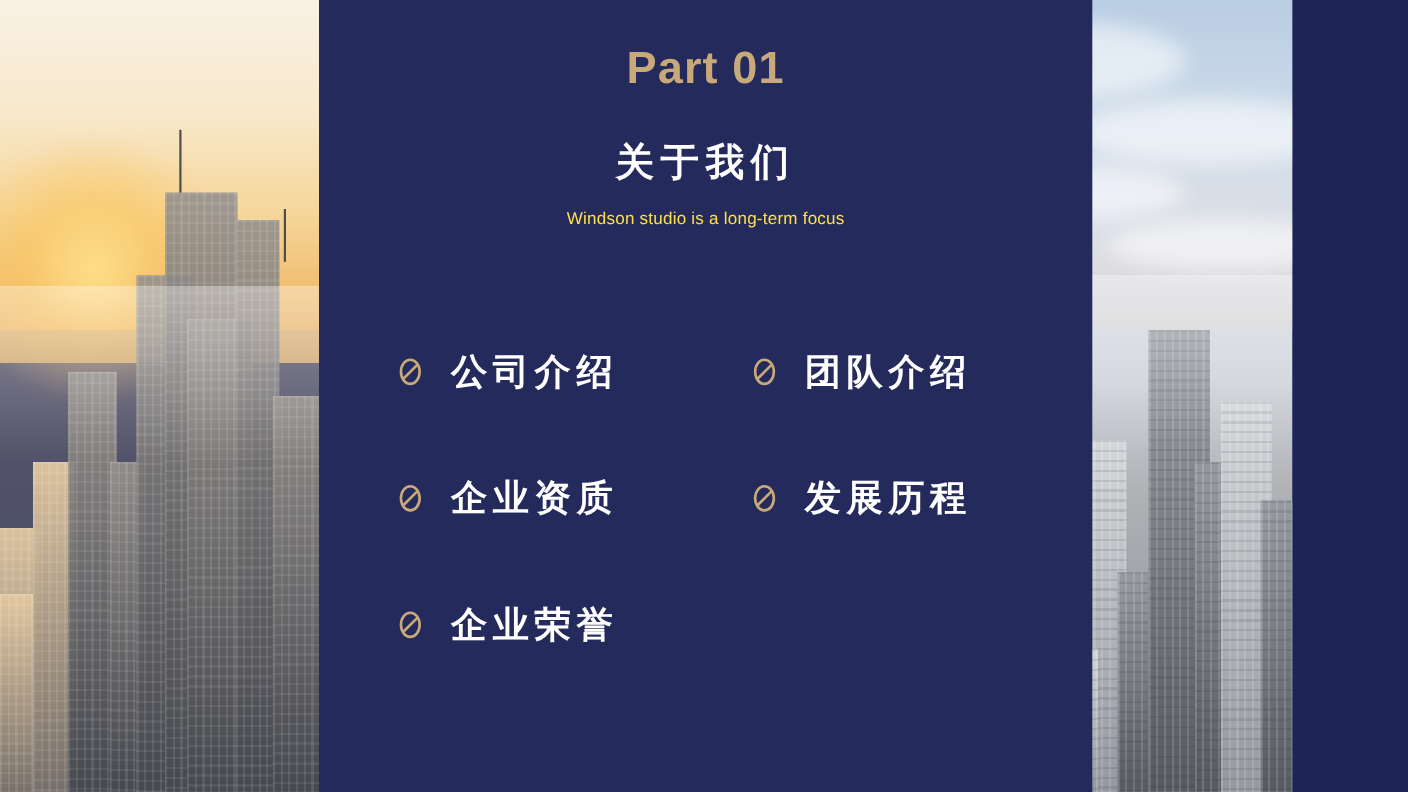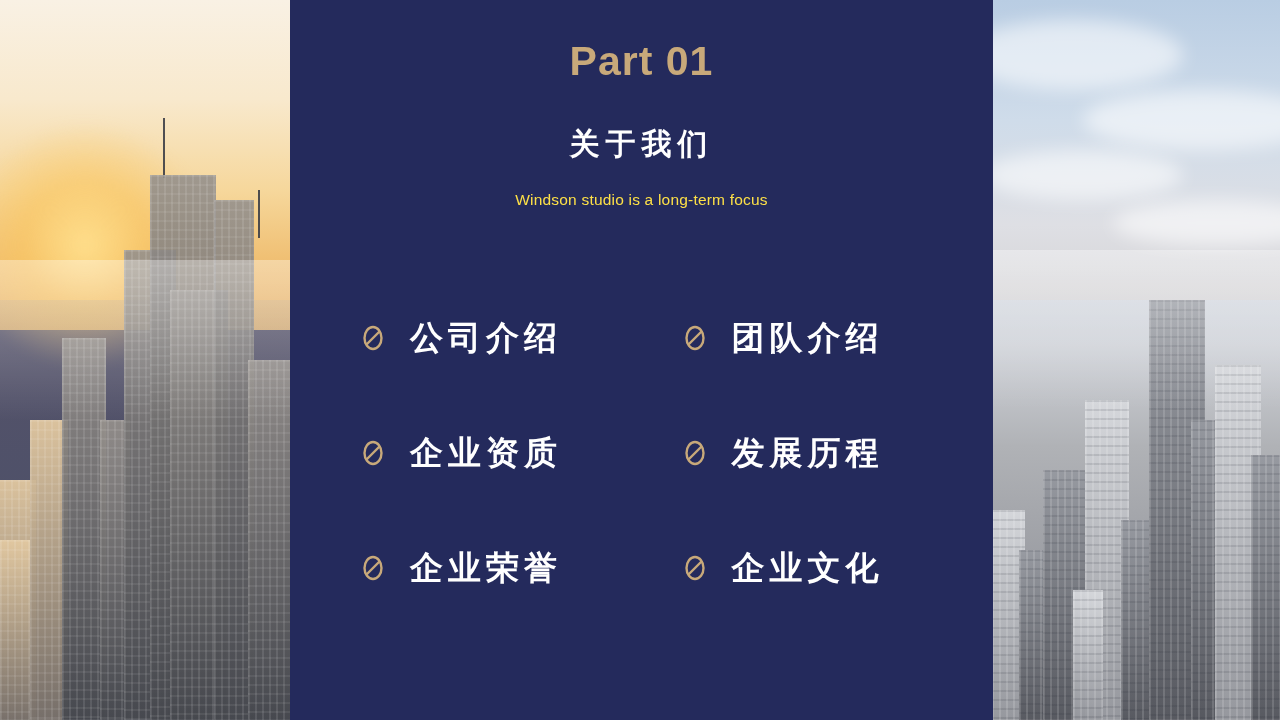--- a/index.html
+++ b/index.html
@@ -7,21 +7,21 @@
     padding: 0;
     width: 1280px;
     height: 720px;
     overflow: hidden;
     background: #1e2457;
     font-family: "Liberation Sans", sans-serif;
   }
 
   .slide {
     position: relative;
-    width: 1280px;
+    width: 1175px;
     height: 720px;
     overflow: hidden;
   }
 
   
   .photo-left {
     position: absolute;
     left: 0;
     top: 0;
     width: 290px;
@@ -134,21 +134,21 @@
     font-weight: bold;
     letter-spacing: 1px;
   }
 
   .title-cn {
     position: absolute;
     left: 0; right: 0;
     top: 124px;
     text-align: center;
     color: #ffffff;
-    font-size: 30px;
+    font-size: 35px;
     font-weight: bold;
     letter-spacing: 6px;
   }
 
   .subtitle {
     position: absolute;
     left: 0; right: 0;
     top: 186px;
     text-align: center;
     color: #fde047;
@@ -332,25 +332,16 @@
       <div class="item">
         <span class="mark">
           <svg width="30" height="30" viewBox="0 0 30 30">
             <ellipse cx="15" cy="15" rx="8.5" ry="11" fill="none" stroke="#c8a97a" stroke-width="2.4"></ellipse>
             <line x1="8" y1="22" x2="22" y2="8" stroke="#c8a97a" stroke-width="2.4"></line>
           </svg>
         </span>
         <span class="item-label">企业荣誉</span>
       </div>
 
-      <div class="item">
-        <span class="mark">
-          <svg width="30" height="30" viewBox="0 0 30 30">
-            <ellipse cx="15" cy="15" rx="8.5" ry="11" fill="none" stroke="#c8a97a" stroke-width="2.4"></ellipse>
-            <line x1="8" y1="22" x2="22" y2="8" stroke="#c8a97a" stroke-width="2.4"></line>
-          </svg>
-        </span>
-        <span class="item-label">企业文化</span>
-      </div>
 
     </div>
   </div>
 </div>
 
 </body></html>

